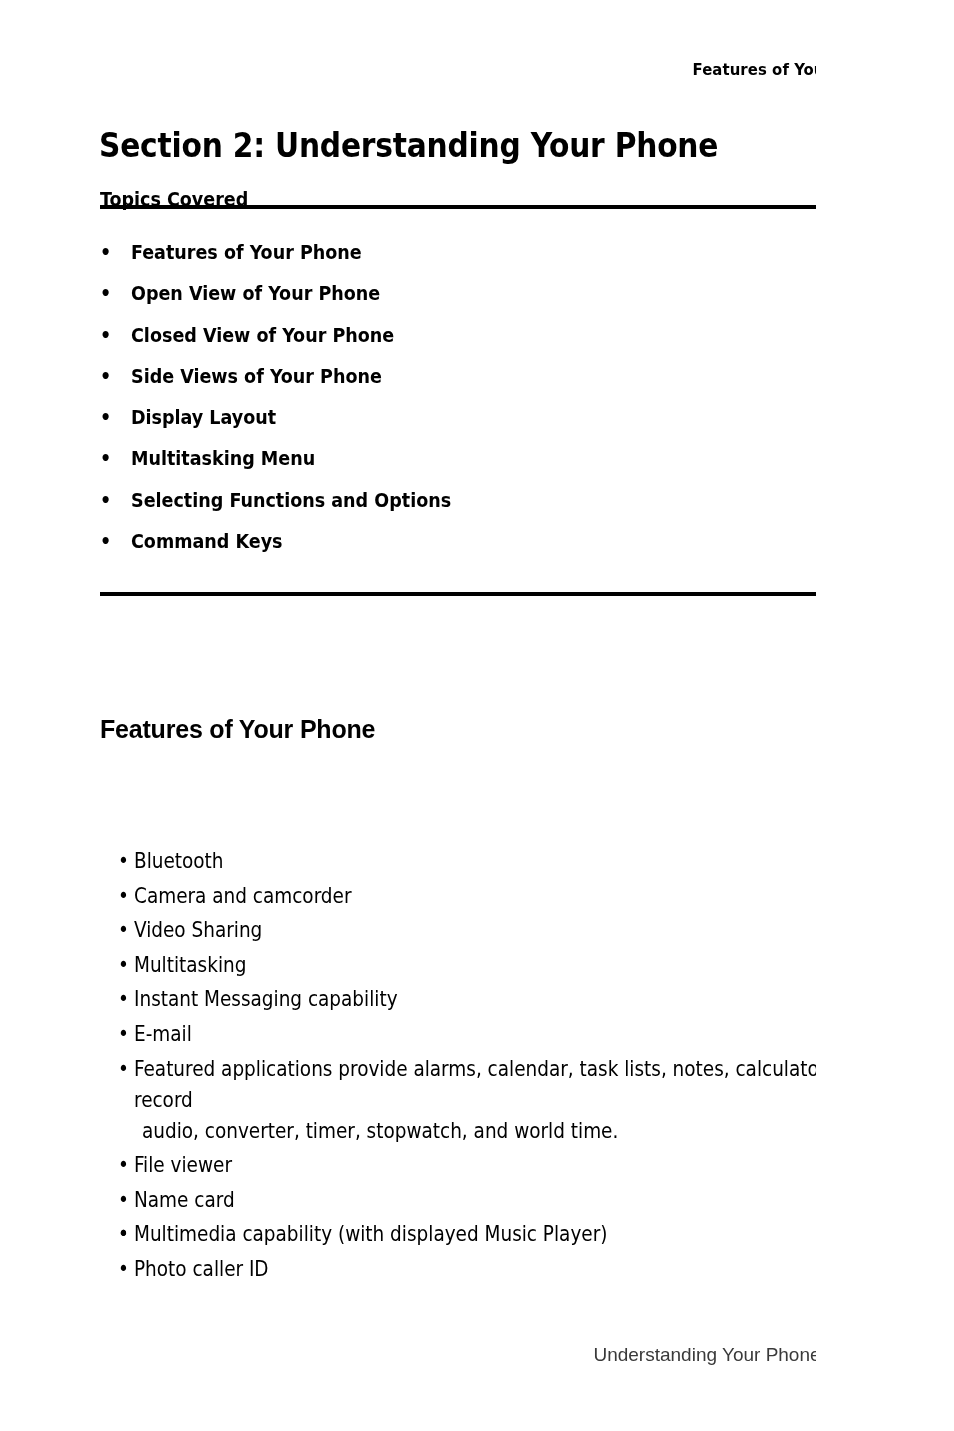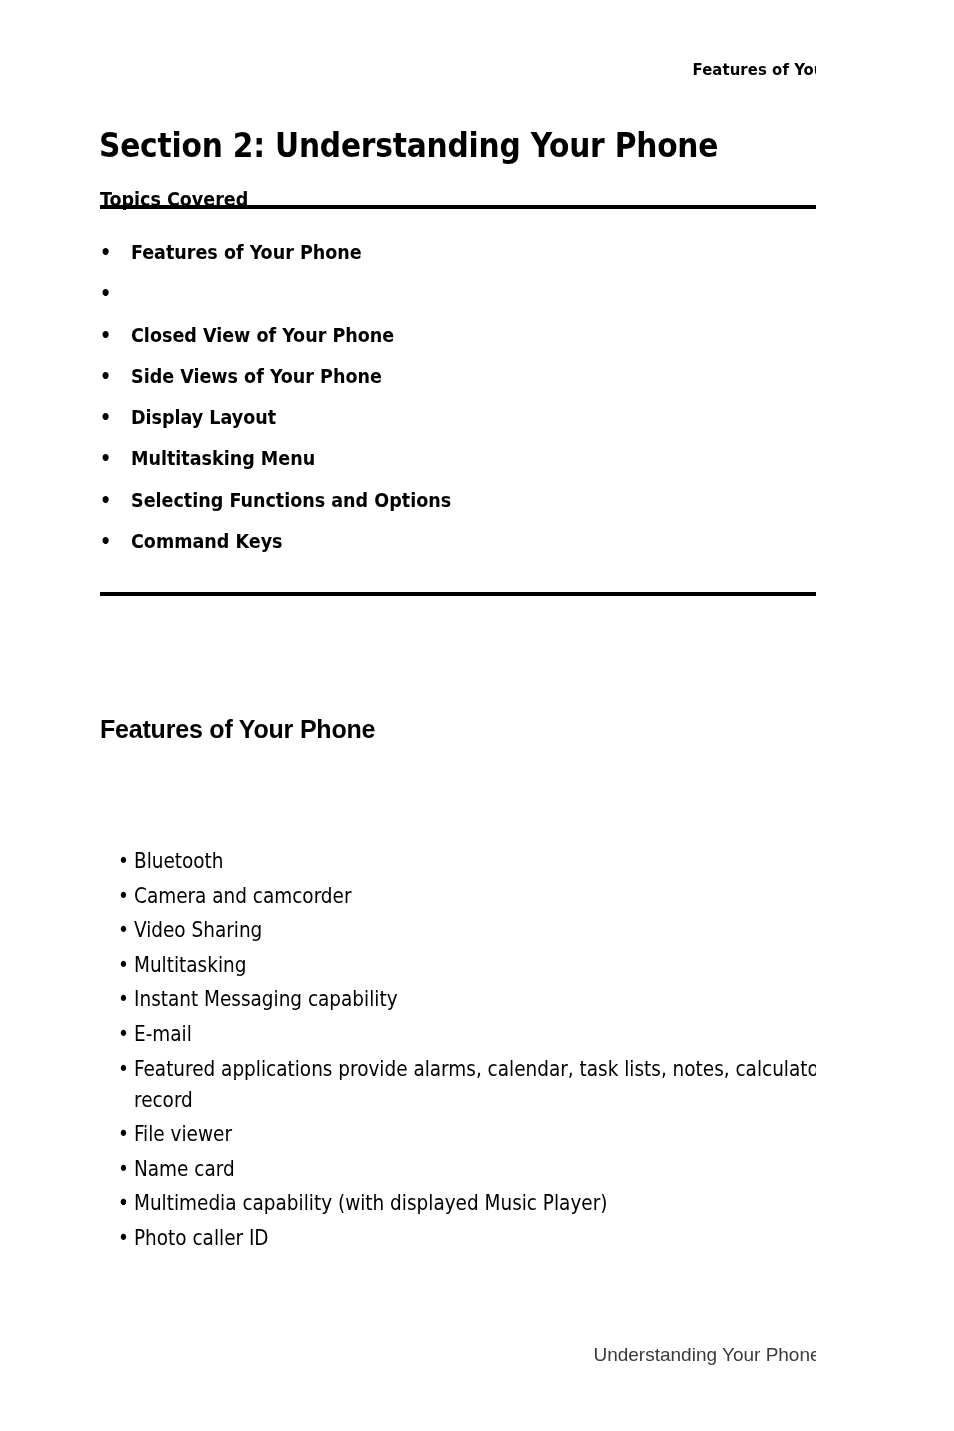--- a/index.html
+++ b/index.html
@@ -197,20 +197,21 @@
 
   <div class="rule rule-top"></div>
 
   <ul class="topics-list" style="list-style:none;margin:0;padding:0;">
     <li class="topic-item">
       <span class="tbullet">•</span>
       <span>Features of Your Phone</span>
     </li>
     <li class="topic-item">
       <span class="tbullet">•</span>
+      <span>Open View of Your Phone</span>
     </li>
     <li class="topic-item">
       <span class="tbullet">•</span>
       <span>Closed View of Your Phone</span>
     </li>
     <li class="topic-item">
       <span class="tbullet">•</span>
       <span>Side Views of Your Phone</span>
     </li>
     <li class="topic-item">
@@ -259,20 +260,21 @@
       <span class="fbullet">•</span>
       <span>Instant Messaging capability</span>
     </li>
     <li class="feature-item">
       <span class="fbullet">•</span>
       <span>E-mail</span>
     </li>
     <li class="feature-item">
       <span class="fbullet">•</span>
       <span>Featured applications provide alarms, calendar, task lists, notes, calculator, record</span>
+      <span class="cont">audio, converter, timer, stopwatch, and world time.</span>
     </li>
     <li class="feature-item">
       <span class="fbullet">•</span>
       <span>File viewer</span>
     </li>
     <li class="feature-item">
       <span class="fbullet">•</span>
       <span>Name card</span>
     </li>
     <li class="feature-item">

